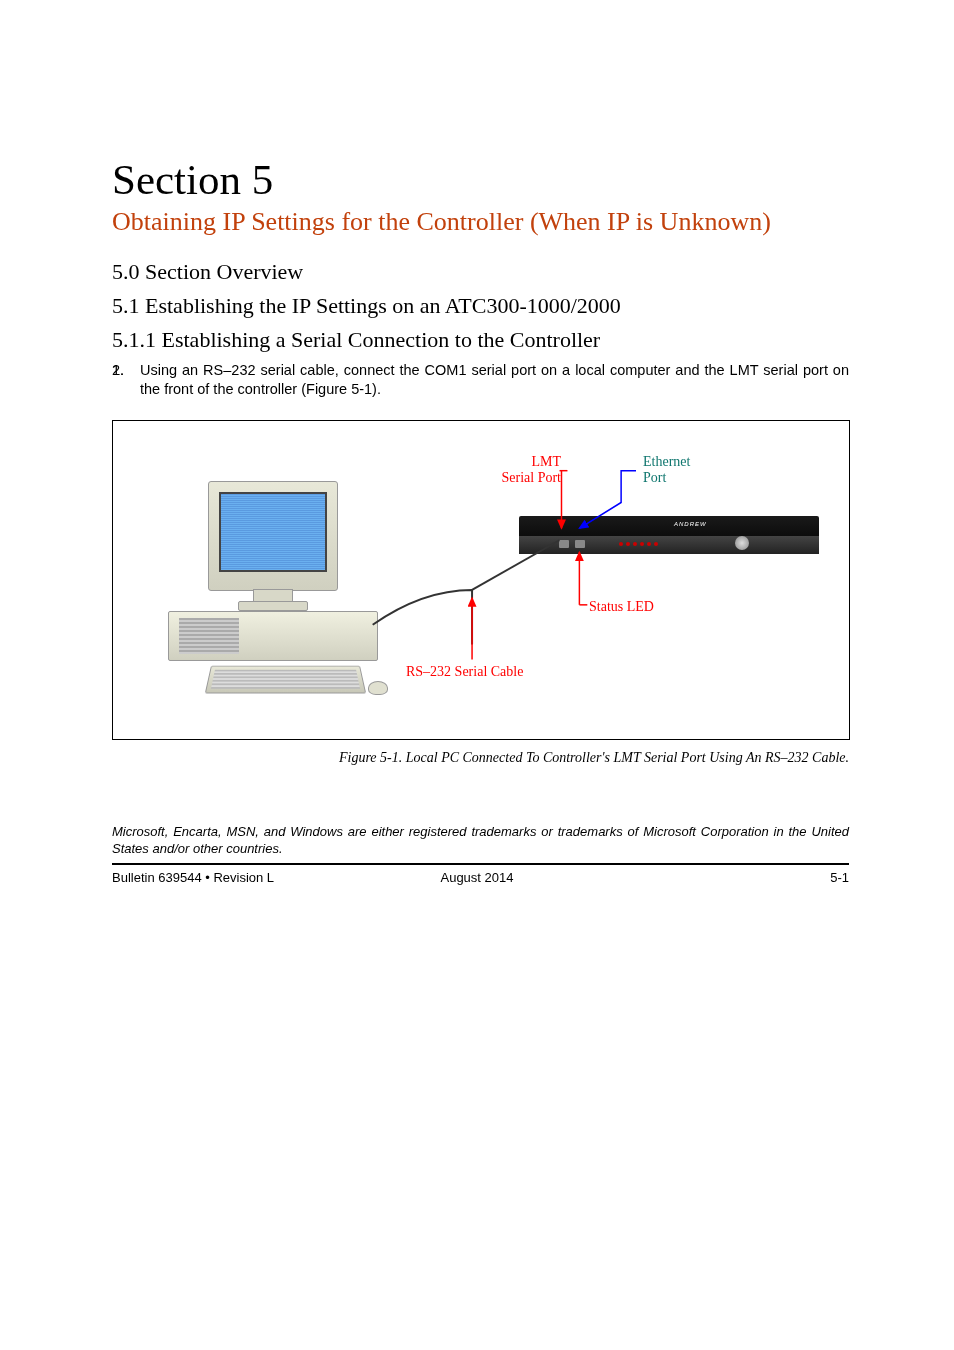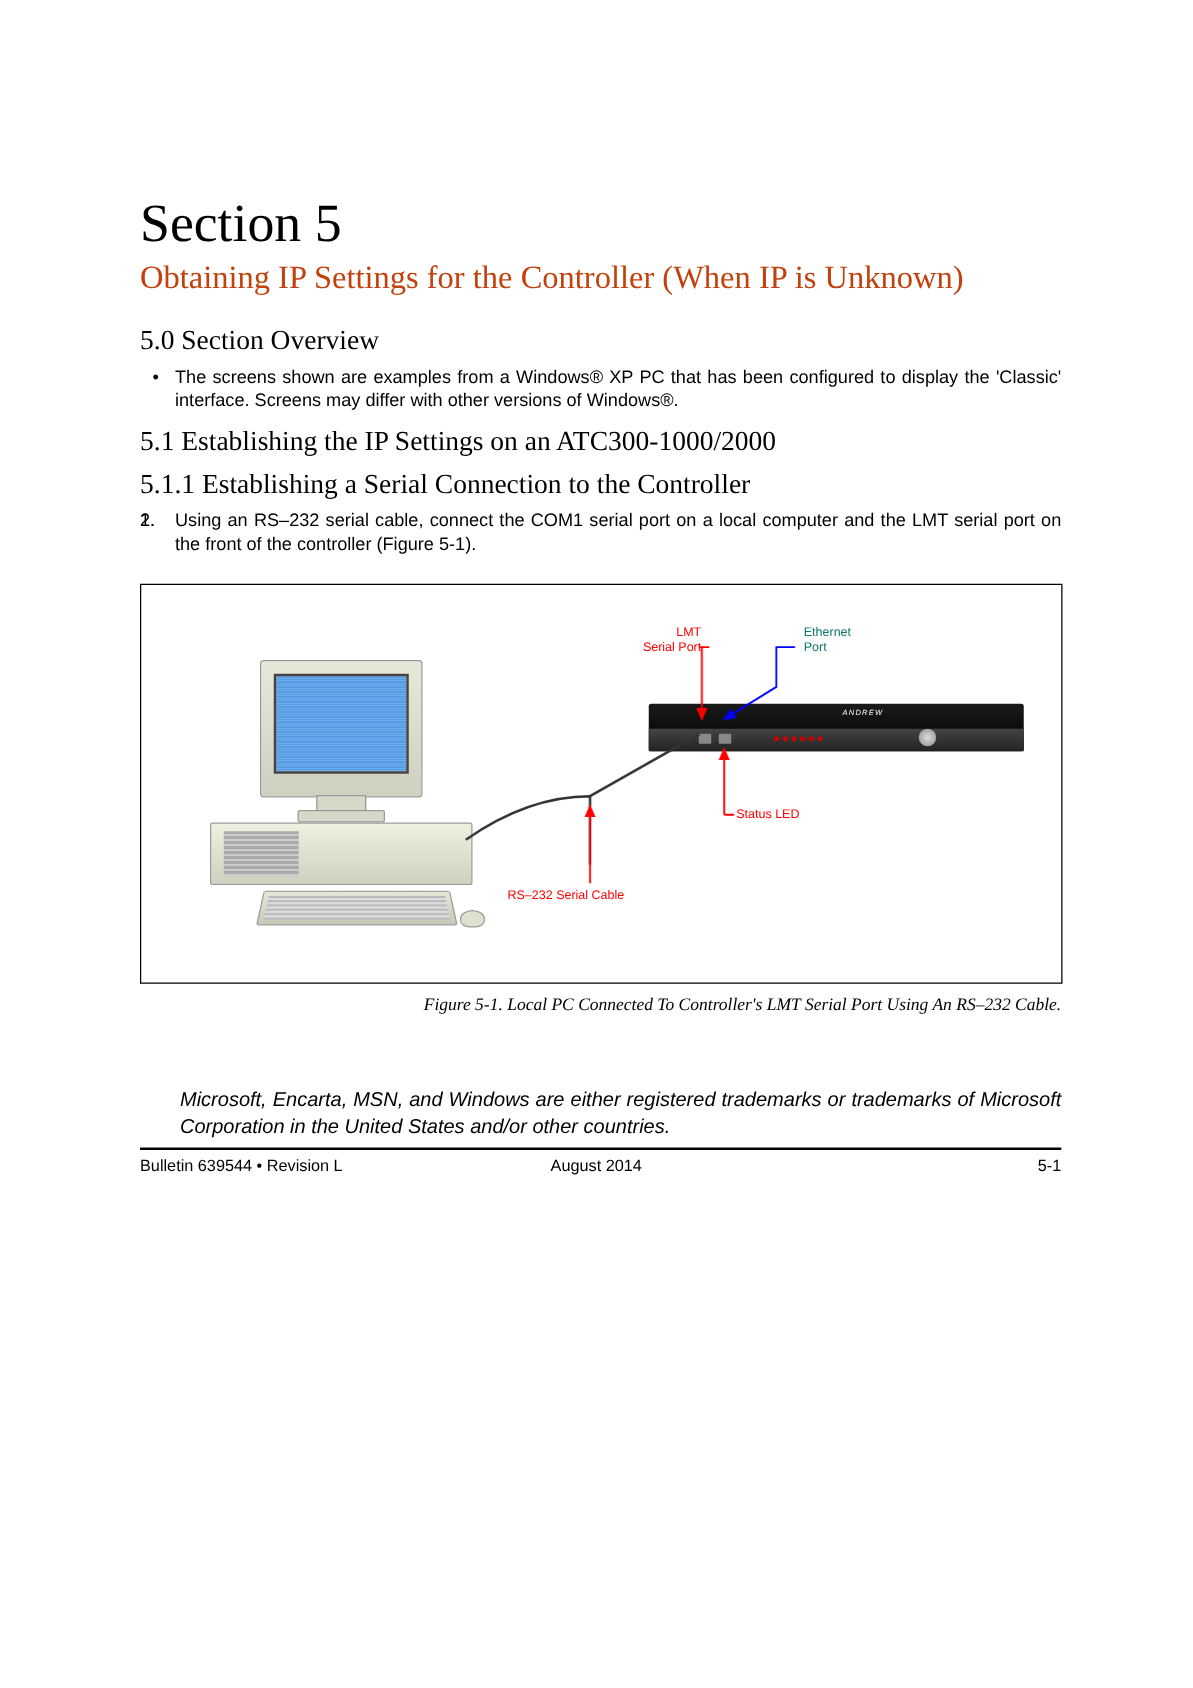--- a/index.html
+++ b/index.html
@@ -81,22 +81,22 @@
     .figure {
       width: 738px;
       height: 320px;
       border: 1px solid #000;
       margin: 14px 0 10px 0;
       position: relative;
       background: #fff;
     }
     .fig-label {
       position: absolute;
-      font-family: Liberation Sans, sans-serif;
-      font-size: 10px;
+      font-family: Liberation Serif, serif;
+      font-size: 14px;
       line-height: 1.2;
     }
     .red { color: #ff0000; }
     .blue { color: #0f766e; }
     .pc {
       position: absolute;
       left: 35px;
       top: 60px;
       width: 245px;
       height: 225px;
@@ -259,26 +259,25 @@
     .caption {
       font-family: Goudy, "Times New Roman", serif;
       font-style: italic;
       font-size: 14px;
       text-align: right;
       margin: 8px 0 58px 0;
     }
     .trademark {
       font-family: Arial, Helvetica, sans-serif;
       font-style: italic;
-      font-size: 16px;
+      font-size: 13px;
       color: #000;
       line-height: 1.3;
       text-align: justify;
       margin-bottom: 6px;
-      margin-left: 32px;
     }
     .footer-line {
       border: none;
       border-top: 2.6px solid #000;
       margin: 0 0 5px 0;
     }
     .footer {
       display: flex;
       justify-content: space-between;
       font-family: Arial, Helvetica, sans-serif;
@@ -300,21 +299,20 @@
     }
   </style>
 </head>
 <body>
 
 <div class="section-title">Section 5</div>
 <div class="section-subtitle">Obtaining IP Settings for the Controller (When IP is Unknown)</div>
 
 <div class="heading">5.0 Section Overview</div>
 <ul class="bullet-list">
-  <li>The screens shown are examples from a Windows® XP PC that has been configured to display the 'Classic' interface. Screens may differ with other versions of Windows®.</li>
 </ul>
 
 <div class="heading">5.1 Establishing the IP Settings on an ATC300-1000/2000</div>
 <div class="heading">5.1.1 Establishing a Serial Connection to the Controller</div>
 
 <ol class="num-list">
   <li><span class="num">1.</span></li>
   <li><span class="num">2.</span><span>Using an RS–232 serial cable, connect the COM1 serial port on a local computer and the LMT serial port on the front of the controller (Figure 5-1).</span></li>
 </ol>
 

